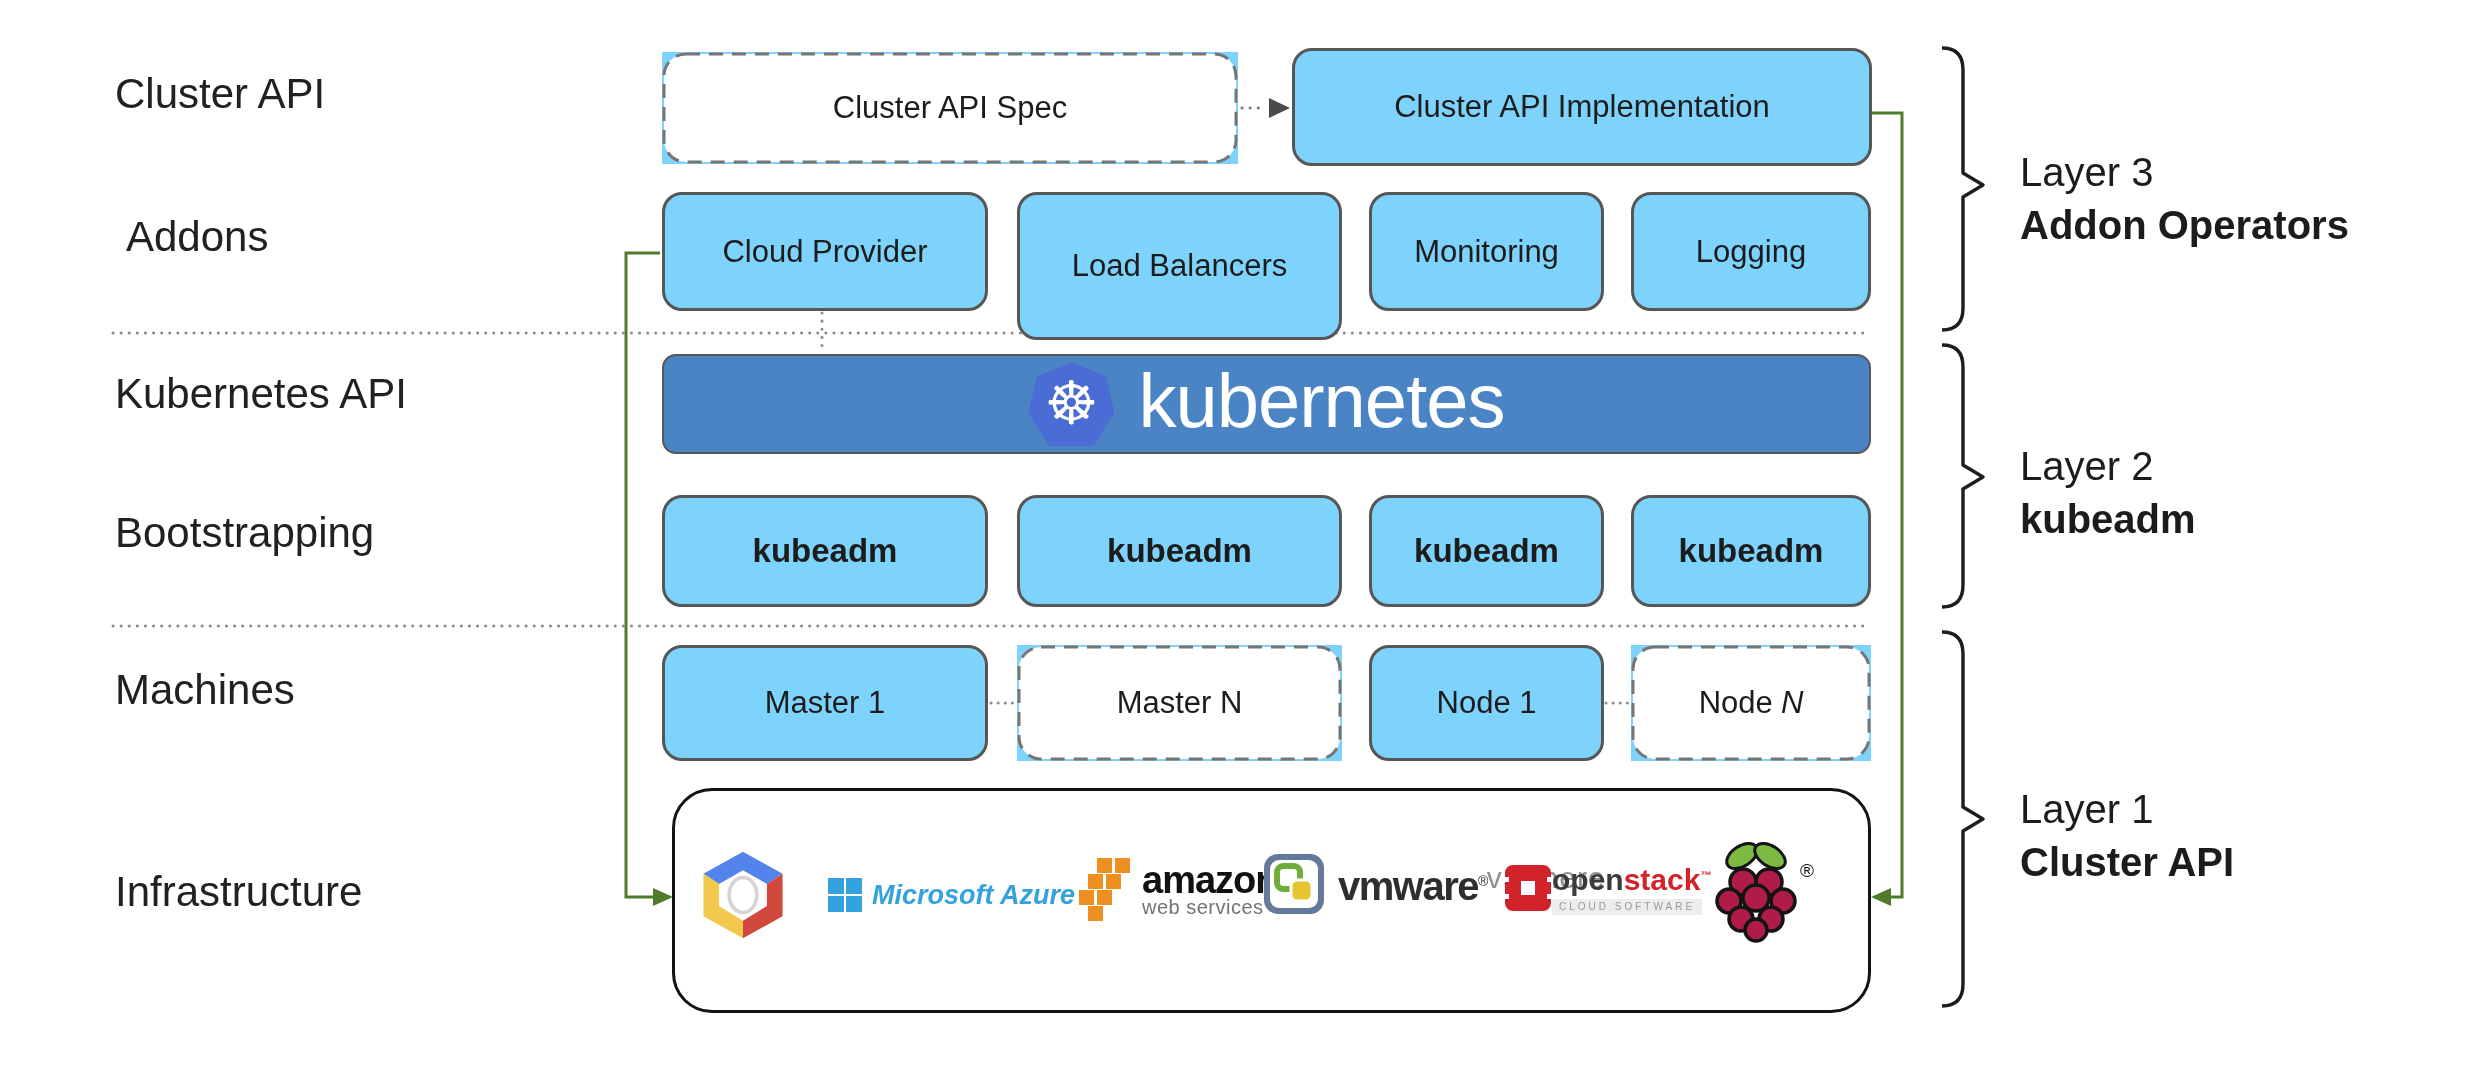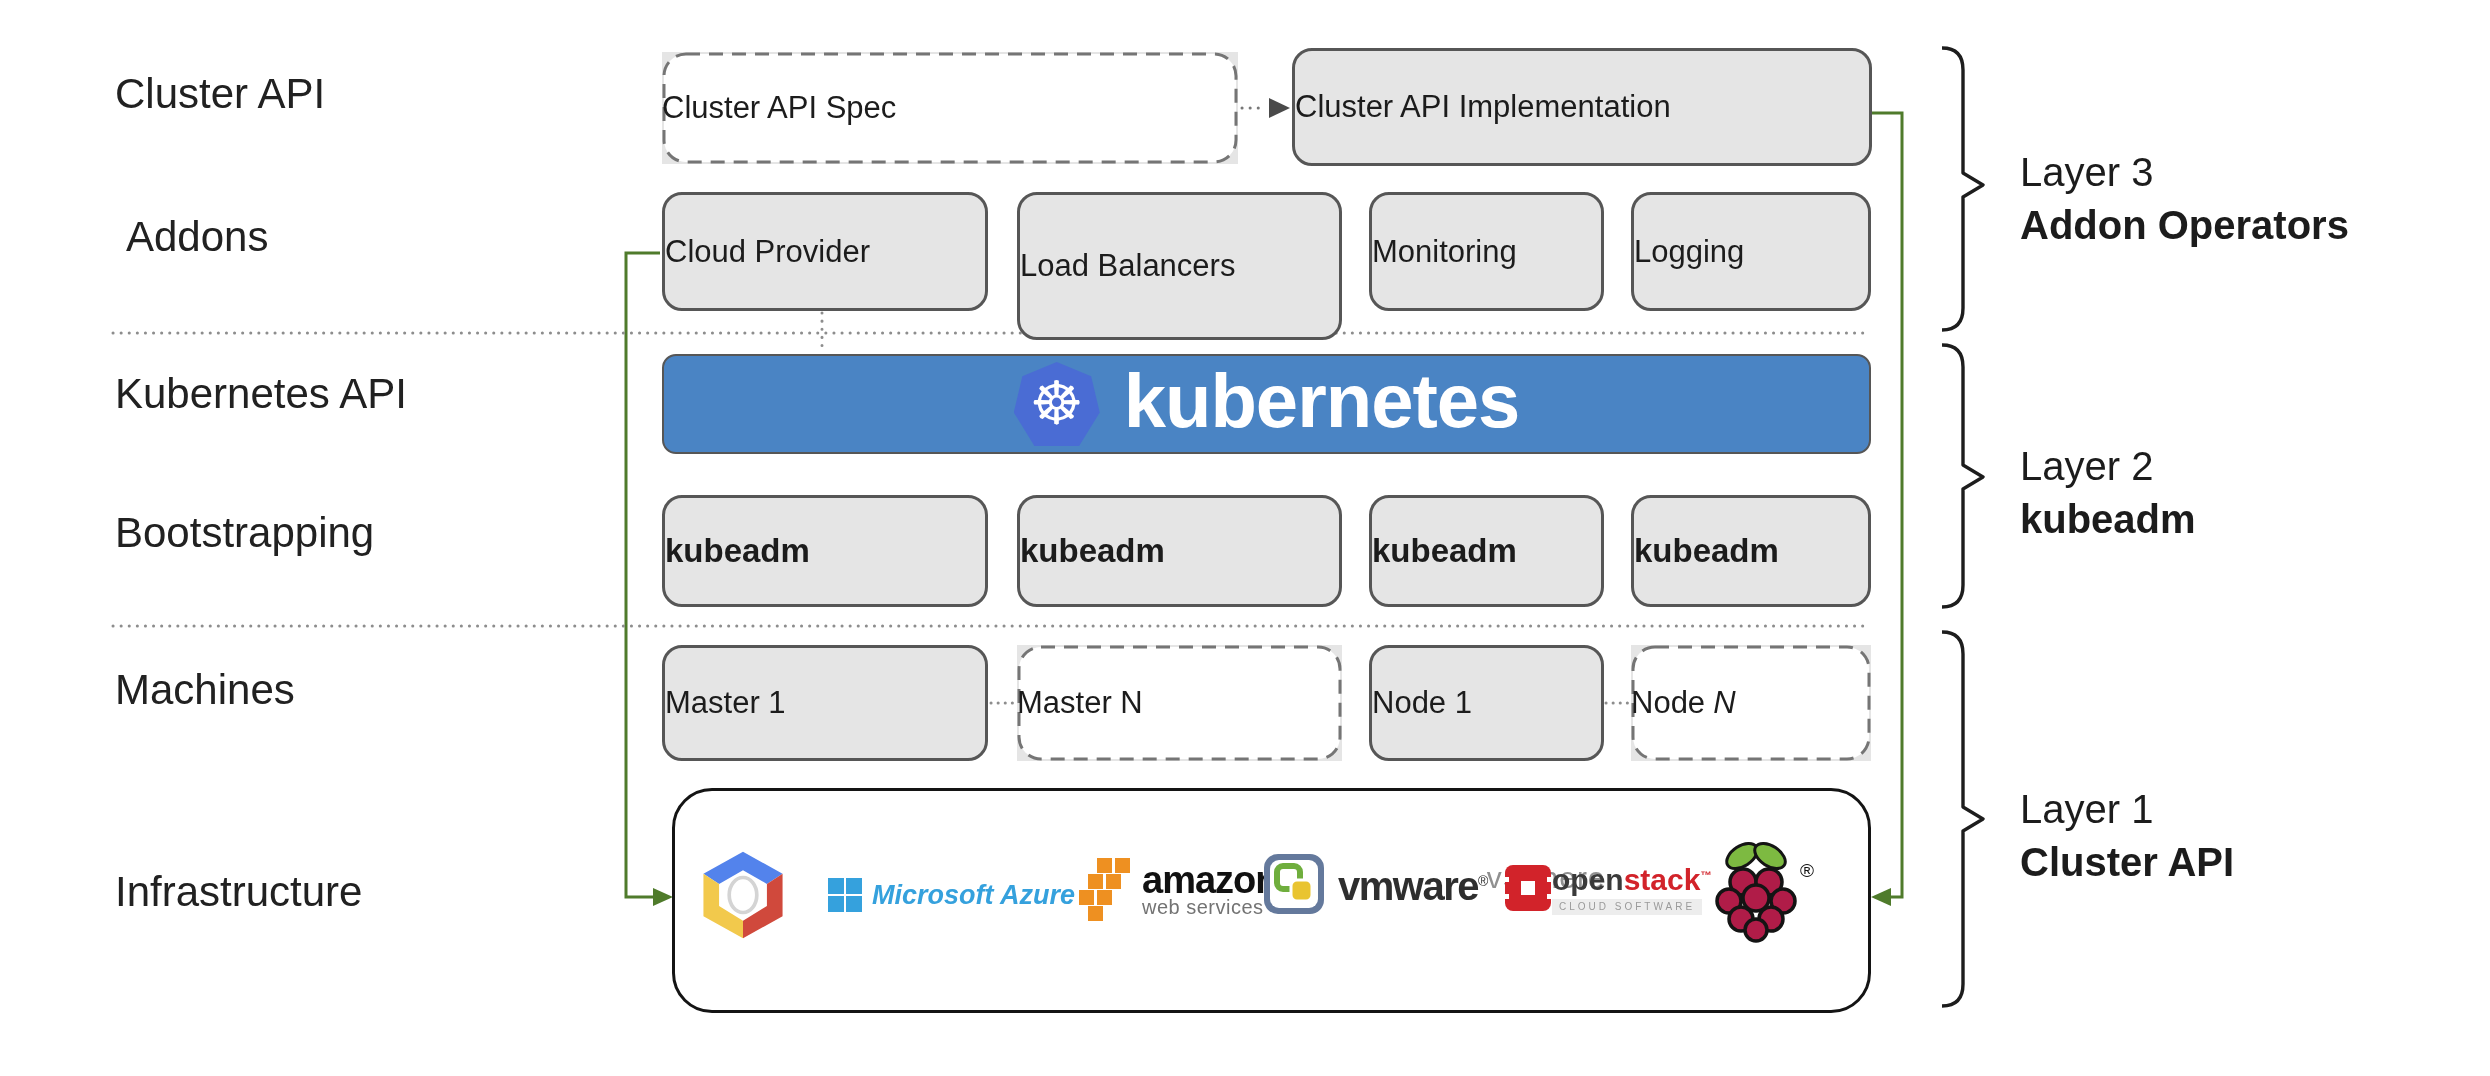--- a/index.html
+++ b/index.html
@@ -3,36 +3,36 @@
 <meta charset="utf-8">
 <style>
   html,body{margin:0;padding:0;background:#fff;}
   .canvas{position:relative;width:2490px;height:1076px;background:#fff;
           font-family:"Liberation Sans",sans-serif;overflow:hidden;}
 
   
   .rowlabel{position:absolute;font-size:42px;color:#212121;line-height:54px;white-space:nowrap;}
 
   
-  .box{position:absolute;display:flex;align-items:center;
-       box-sizing:border-box;background:#e5e5e5;color:#1c1c1c;font-size:31px;white-space:nowrap;}
+  .box{position:absolute;display:flex;align-items:center;justify-content:center;
+       box-sizing:border-box;background:#7dd3fc;color:#1c1c1c;font-size:31px;white-space:nowrap;}
   .box.solid{border:3px solid #565656;border-radius:20px;}
   .box.bold{font-weight:bold;font-size:33px;}
   .box .dashrect{position:absolute;left:0;top:0;}
   .box .boxlabel{position:relative;}
 
   
   .banner{position:absolute;left:662px;top:354px;width:1209px;height:100px;
           background:#4a84c4;border:2px solid #565656;border-radius:14px;box-sizing:border-box;
           display:flex;align-items:center;justify-content:center;gap:24px;}
   .hepta{width:86px;height:84px;background:#4a6cd4;
          clip-path:polygon(50% 0%,90% 17%,100% 60%,76% 100%,24% 100%,0% 60%,10% 17%);
          display:flex;align-items:center;justify-content:center;flex:0 0 auto;}
   .wheel{font-family:"DejaVu Sans",sans-serif;font-size:60px;color:#fff;line-height:1;margin-top:-3px;}
-  .banner-text{font-size:76px;font-weight:bold;color:#fff;letter-spacing:-1px;line-height:1;margin-top:-7px;}
+  .banner-text{font-size:76px;font-weight:normal;color:#fff;letter-spacing:-1px;line-height:1;margin-top:-7px;}
 
   
   .infra{position:absolute;left:672px;top:788px;width:1199px;height:225px;border:3px solid #141414;
          border-radius:40px;box-sizing:border-box;background:#fff;}
 
   
   .layerlabel{position:absolute;left:2020px;font-size:40px;color:#1c1c1c;line-height:53px;white-space:nowrap;}
   .layerlabel .b{font-weight:bold;}
 
   .overlay{position:absolute;left:0;top:0;pointer-events:none;}

